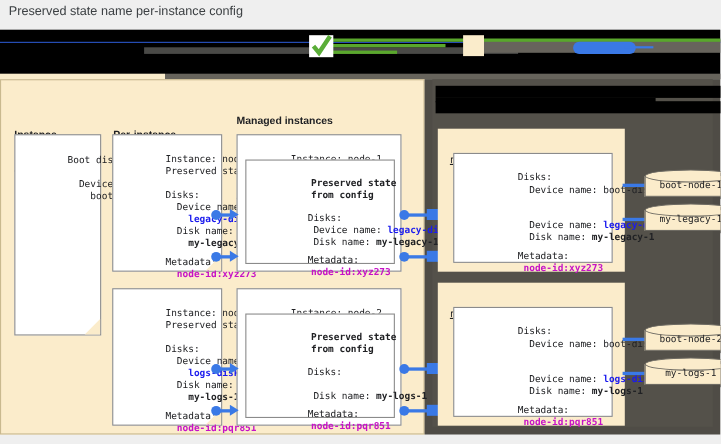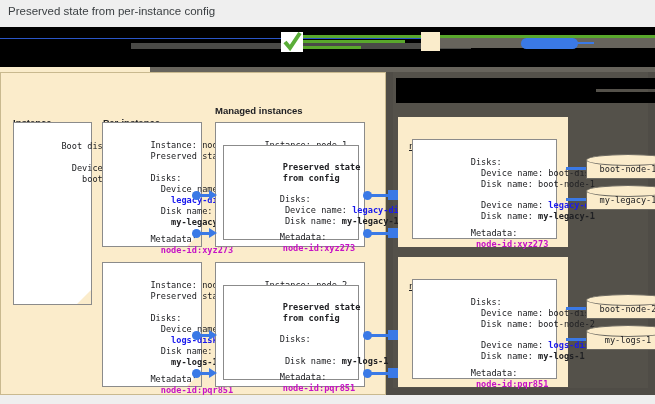--- a/index.html
+++ b/index.html
@@ -167,21 +167,21 @@
   .cyl .shadow{
     position:absolute;left:2px;top:3px;width:84px;height:24px;background:#3a3832;z-index:-1;
   }
 </style>
 </head>
 <body>
 
 <div id="root">
 
   <div class="titlebar">
-    <div class="ttl">Preserved state from per-instance config</div>
+    <div class="ttl">Preserved state name per-instance config</div>
   </div>
 
   <div class="legendband">
     <div class="thinline"></div>
     <div class="lg-gray2"></div>
     <div class="lg-gray1"></div>
     <div class="lg-green-long"></div>
     <div class="lg-green-2"></div>
     <div class="lg-green-3"></div>
     <div class="lg-check">
@@ -405,23 +405,20 @@
 
     <div class="nodecard" style="left:398px;top:45px;width:170px;height:130px;">
       <div class="nlabel">node-1</div>
       <div class="innerbox" style="left:14px;top:22px;width:145px;height:100px;">
         <div class="mono" style="position:absolute;left:6px;top:6px;">
           <span>Disks:</span>
         </div>
         <div class="mono" style="position:absolute;left:6px;top:17px;">
           <span>  Device name: boot-disk</span>
         </div>
-        <div class="mono" style="position:absolute;left:6px;top:28px;">
-          <span>  Disk name: boot-node-1</span>
-        </div>
         <div class="mono" style="position:absolute;left:6px;top:49px;">
           <span>  Device name: </span><span class="c-blue">legacy-disk</span>
         </div>
         <div class="mono" style="position:absolute;left:6px;top:60px;">
           <span>  Disk name: </span><span class="c-bold">my-legacy-1</span>
         </div>
         <div class="mono" style="position:absolute;left:6px;top:77px;">
           <span>Metadata:</span>
         </div>
         <div class="mono c-purple" style="position:absolute;left:6px;top:88px;">
@@ -431,23 +428,20 @@
     </div>
 
     <div class="nodecard" style="left:398px;top:185px;width:170px;height:130px;">
       <div class="nlabel">node-5</div>
       <div class="innerbox" style="left:14px;top:22px;width:145px;height:100px;">
         <div class="mono" style="position:absolute;left:6px;top:6px;">
           <span>Disks:</span>
         </div>
         <div class="mono" style="position:absolute;left:6px;top:17px;">
           <span>  Device name: boot-disk</span>
-        </div>
-        <div class="mono" style="position:absolute;left:6px;top:28px;">
-          <span>  Disk name: boot-node-2</span>
         </div>
         <div class="mono" style="position:absolute;left:6px;top:49px;">
           <span>  Device name: </span><span class="c-blue">logs-disk</span>
         </div>
         <div class="mono" style="position:absolute;left:6px;top:60px;">
           <span>  Disk name: </span><span class="c-bold">my-logs-1</span>
         </div>
         <div class="mono" style="position:absolute;left:6px;top:77px;">
           <span>Metadata:</span>
         </div>

